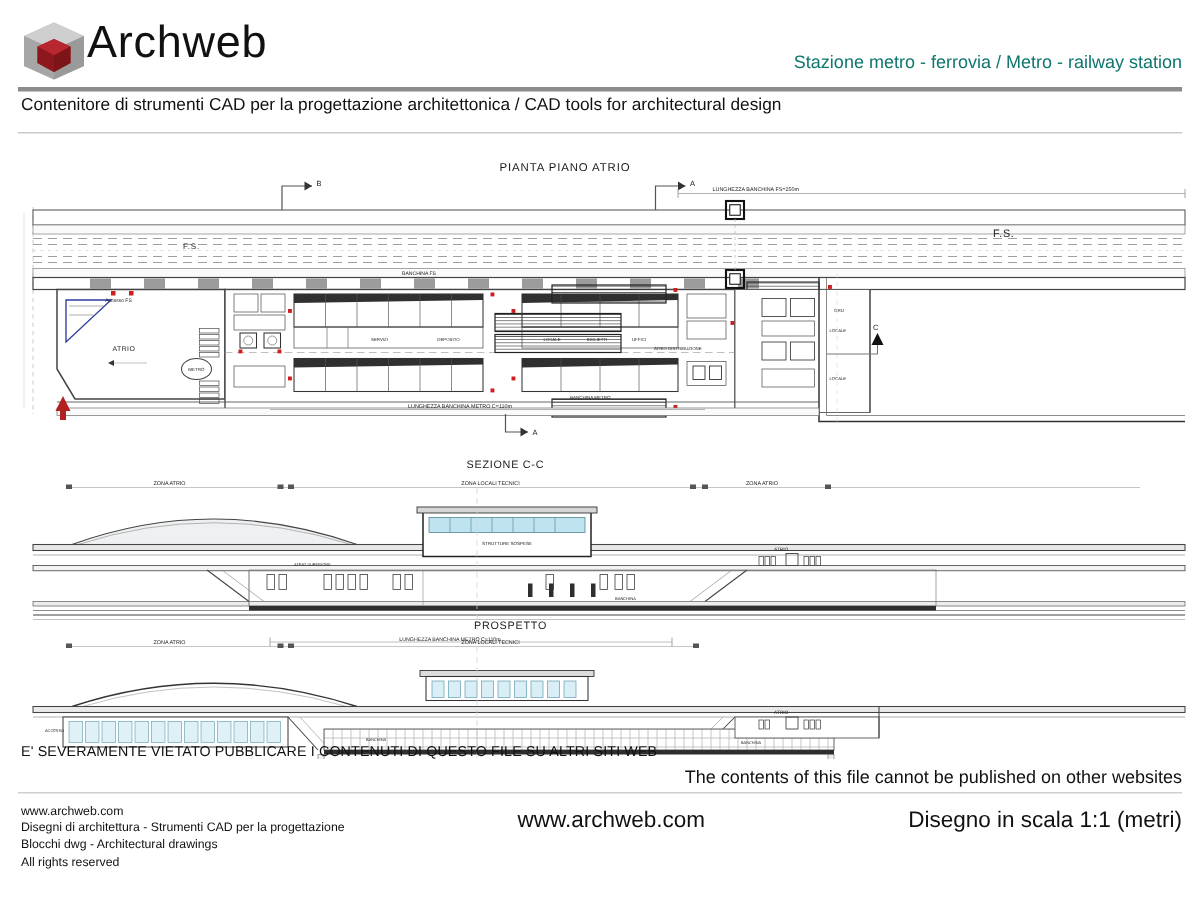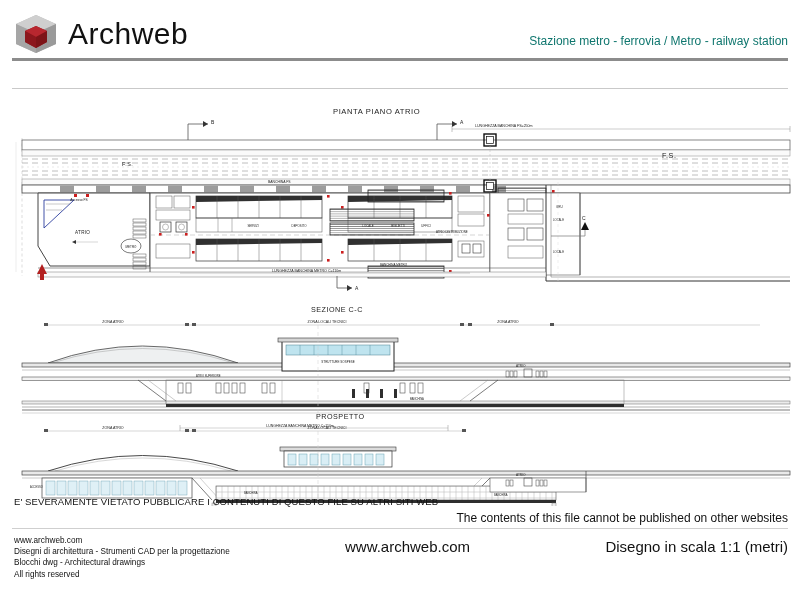--- a/index.html
+++ b/index.html
@@ -3,21 +3,21 @@
 <meta charset="utf-8">
 <style>
   html,body{margin:0;padding:0;}
   body{
     width:800px;height:600px;background:#ffffff;
     font-family:"Liberation Sans",sans-serif;color:#1a1a1a;
     overflow:hidden;position:relative;
   }
   
   .header{position:absolute;left:0;top:0;width:800px;height:60px;}
-  .logo-wrap{position:absolute;left:14px;top:14px;display:flex;align-items:center;gap:10px;}
+  .logo-wrap{position:absolute;left:14px;top:14px;display:flex;align-items:flex-start;gap:0;}
   .logo-mark{width:44px;height:40px;position:relative;}
   .logo-text{font-size:30px;font-weight:400;letter-spacing:0.5px;color:#111;line-height:1;}
   .header-title{
     position:absolute;right:12px;top:34px;font-size:12px;color:#0f766e;white-space:nowrap;
   }
   .hr-thick{position:absolute;left:12px;top:58px;width:776px;height:3px;background:#8c8c8c;}
   .subtitle{position:absolute;left:14px;top:64px;font-size:11.5px;color:#111;}
   .hr-thin{position:absolute;left:12px;top:88px;width:776px;height:1px;background:#c9c9c9;}
 
   
@@ -50,20 +50,21 @@
         <polygon points="22,12 33,17 22,23 11,17" fill="#b8272f"></polygon>
         <polygon points="11,17 22,23 22,34 11,28" fill="#8c171d"></polygon>
         <polygon points="33,17 33,28 22,34 22,23" fill="#7d1418"></polygon>
       </svg>
     </span>
     <span class="logo-text">Archweb</span>
   </div>
 
   <div class="header-title">Stazione metro - ferrovia  /  Metro - railway station</div>
   <div class="hr-thick"></div>
+  <div class="subtitle">Contenitore di strumenti CAD per la progettazione architettonica  /  CAD tools for architectural design</div>
   <div class="hr-thin"></div>
 </div>
 
 <div class="dwg">
 <svg width="800" height="410" viewBox="0 0 800 410">
   <defs>
     <pattern id="hatchDiag" width="4" height="4" patternUnits="userSpaceOnUse" patternTransform="rotate(45)">
       <line x1="0" y1="0" x2="0" y2="4" stroke="#7a7a7a" stroke-width="0.7"></line>
     </pattern>
     <pattern id="hatchDense" width="2.2" height="2.2" patternUnits="userSpaceOnUse">

